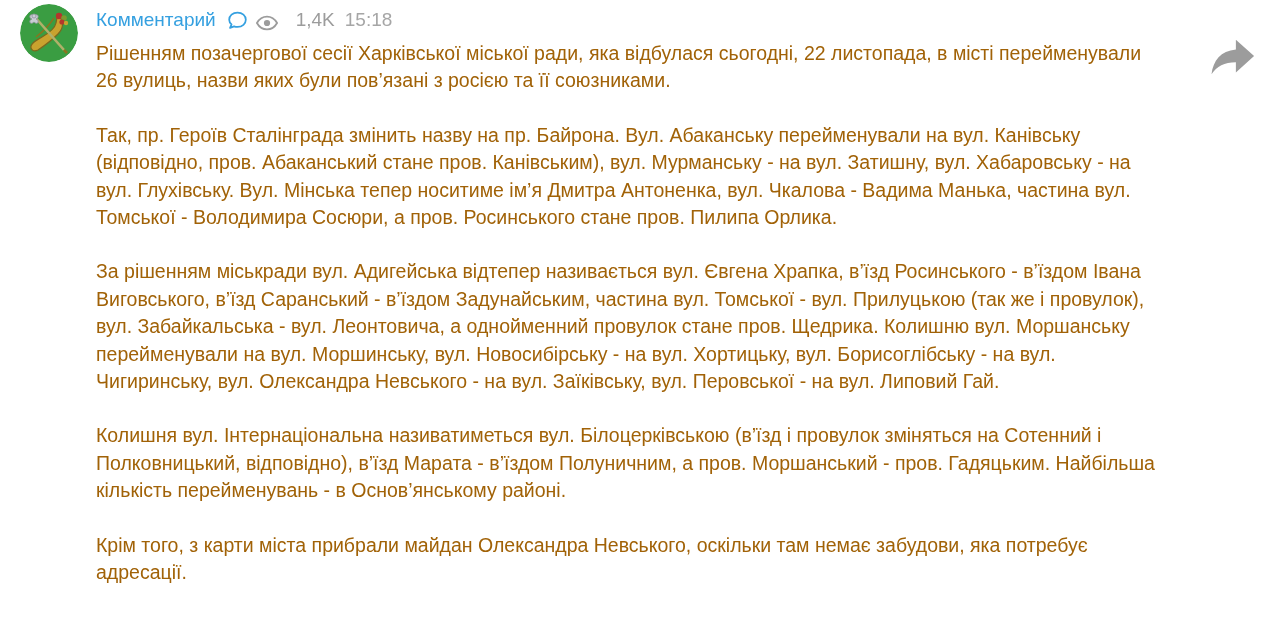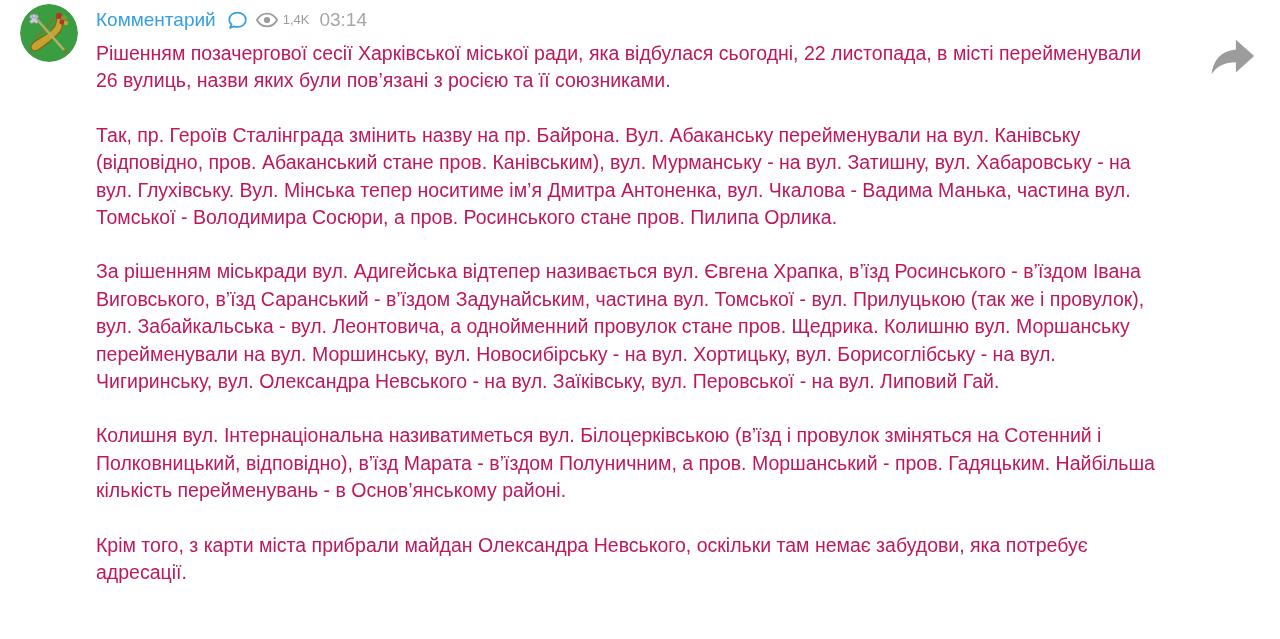--- a/index.html
+++ b/index.html
@@ -31,25 +31,25 @@
   .meta {
     display: flex; align-items: center; gap: 8px;
     white-space: nowrap;
   }
   .comment-link {
     display: flex; align-items: center; gap: 11px;
     color: #35a0e0; font-size: 19px; cursor: pointer;
     background: none; border: none; font-family: inherit;
   }
   .comment-link svg { display: block; }
-  .views-group { display: flex; align-items: flex-start; gap: 5px; color: #9c9c9c; font-size: 13px; }
+  .views-group { display: flex; align-items: flex-end; gap: 18px; color: #9c9c9c; font-size: 19px; }
   .views-group svg { display: block; }
   .time { color: #a6a6a6; font-size: 19px; margin-left: 2px; }
 
-  .body-text { font-size: 19.5px; line-height: 27.4px; color: #be185d; }
+  .body-text { font-size: 19.5px; line-height: 27.4px; color: #a16207; }
   .body-text p { margin: 0 0 27px 0; }
   .body-text p:last-child { margin-bottom: 0; }
 
   .share-btn {
     position: absolute; right: 24px; top: 38px;
     width: 46px; height: 40px;
     background: none; border: none; cursor: pointer; padding: 0;
   }
   .share-btn svg { display: block; width: 100%; height: 100%; }
 </style>
@@ -91,21 +91,21 @@
         </button>
 
         <span class="views-group">
           <svg width="22" height="16" viewBox="0 0 24 16">
             <path d="M12 1 C17 1 21 4.5 23 8 C21 11.5 17 15 12 15 C7 15 3 11.5 1 8 C3 4.5 7 1 12 1 Z" fill="none" stroke="#9c9c9c" stroke-width="2"></path>
             <circle cx="12" cy="8" r="3.4" fill="#9c9c9c"></circle>
           </svg>
           <span>1,4K</span>
         </span>
 
-        <span class="time">03:14</span>
+        <span class="time">15:18</span>
       </span>
     </div>
 
     <div class="body-text">
       <p>Рішенням позачергової сесії Харківської міської ради, яка відбулася сьогодні, 22 листопада, в місті перейменували 26 вулиць, назви яких були пов’язані з росією та її союзниками.</p>
       <p>Так, пр. Героїв Сталінграда змінить назву на пр. Байрона. Вул. Абаканську перейменували на вул. Канівську (відповідно, пров. Абаканський стане пров. Канівським), вул. Мурманську - на вул. Затишну, вул. Хабаровську - на вул. Глухівську. Вул. Мінська тепер носитиме ім’я Дмитра Антоненка, вул. Чкалова - Вадима Манька, частина вул. Томської - Володимира Сосюри, а пров. Росинського стане пров. Пилипа Орлика.</p>
       <p>За рішенням міськради вул. Адигейська відтепер називається вул. Євгена Храпка, в’їзд Росинського - в’їздом Івана Виговського, в’їзд Саранський - в’їздом Задунайським, частина вул. Томської - вул. Прилуцькою (так же і провулок), вул. Забайкальська - вул. Леонтовича, а однойменний провулок стане пров. Щедрика. Колишню вул. Моршанську перейменували на вул. Моршинську, вул. Новосибірську - на вул. Хортицьку, вул. Борисоглібську - на вул. Чигиринську, вул. Олександра Невського - на вул. Заїківську, вул. Перовської - на вул. Липовий Гай.</p>
       <p>Колишня вул. Інтернаціональна називатиметься вул. Білоцерківською (в’їзд і провулок зміняться на Сотенний і Полковницький, відповідно), в’їзд Марата - в’їздом Полуничним, а пров. Моршанський - пров. Гадяцьким. Найбільша кількість перейменувань - в Основ’янському районі.</p>
       <p>Крім того, з карти міста прибрали майдан Олександра Невського, оскільки там немає забудови, яка потребує адресації.</p>
     </div>

